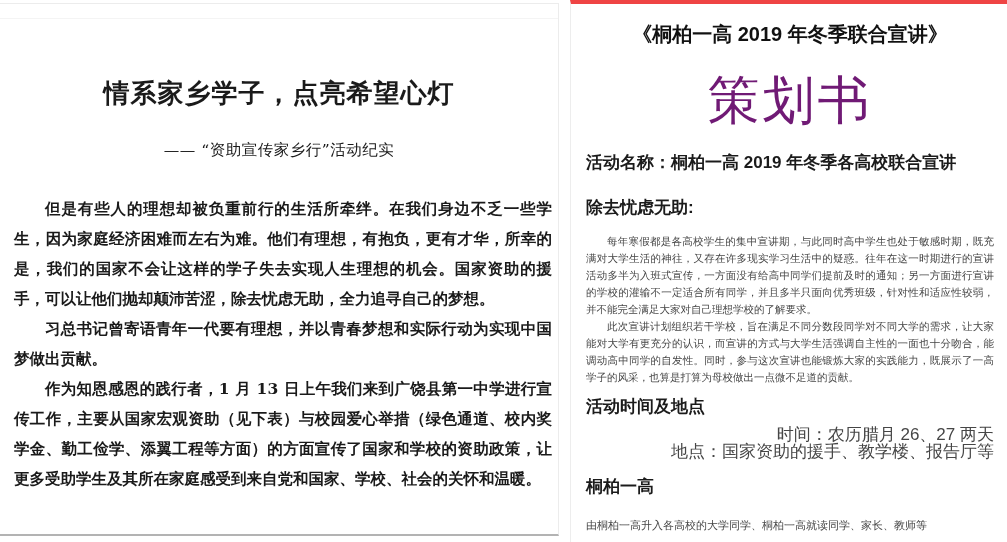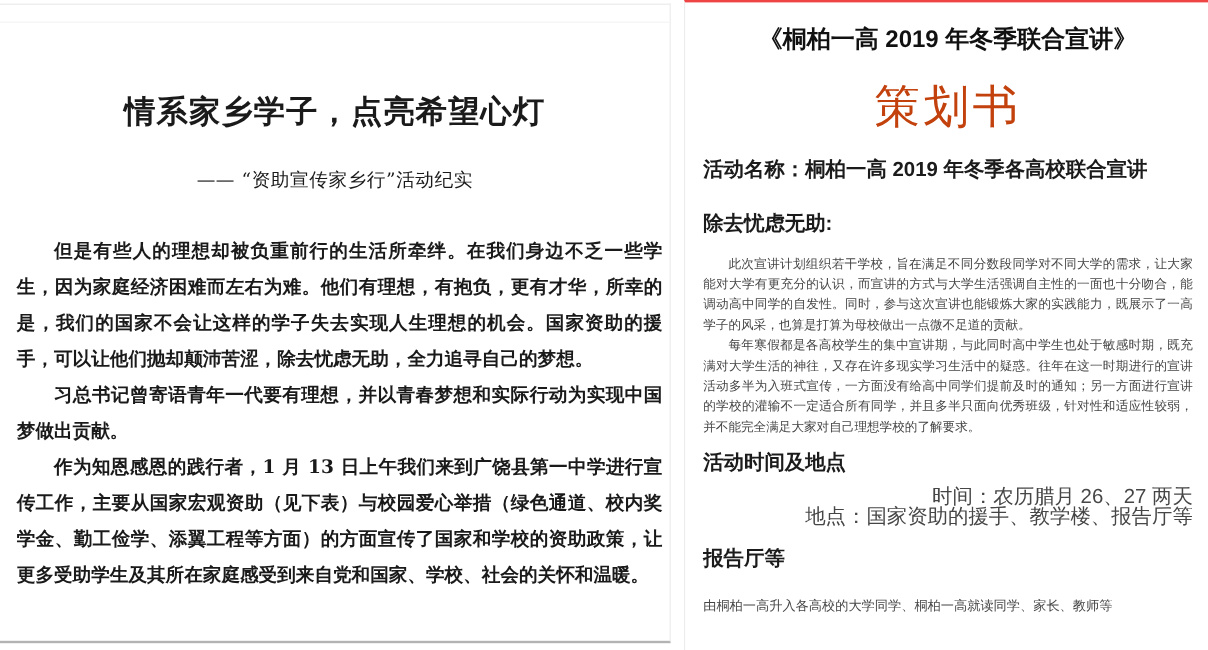--- a/index.html
+++ b/index.html
@@ -32,31 +32,31 @@
   .ld-body {
     margin-top:33px; padding:0 6px 0 14px;
     font-size:15.5px; line-height:30px; font-weight:600;
     text-align:justify;
   }
   .ld-body p { text-indent:2em; }
 
   
   .right-page {
     left:570px; top:0; width:437px; height:542px;
-    border-top:2px solid #ef4444;
+    border-top:4px solid #ef4444;
     border-left:1px solid #ededed;
     padding:17px 13px 0 15px;
     color:#1f1f1f;
   }
   .rd-title {
     text-align:center; font-size:20px; font-weight:700; color:#111;
   }
   .rd-subtitle {
-    text-align:center; font-size:38px; font-weight:500;
-    letter-spacing:3px; margin-top:18px; color:#c2410c;
+    text-align:center; font-size:52px; font-weight:500;
+    letter-spacing:3px; margin-top:18px; color:#701a75;
   }
   .rd-activity {
     margin-top:15px; font-size:17px; font-weight:700; color:#1b1b1b;
   }
   .rd-heading {
     font-size:17px; font-weight:700; color:#1b1b1b;
   }
   .rd-heading.bg { margin-top:22px; }
   .rd-heading.tp { margin-top:9px; }
   .rd-heading.pt { margin-top:15px; }
@@ -87,25 +87,25 @@
   </div>
 </div>
 
 <div class="page right-page">
   <div class="rd-title">《桐柏一高 2019 年冬季联合宣讲》</div>
   <div class="rd-subtitle">策划书</div>
   <div class="rd-activity">活动名称：桐柏一高 2019 年冬季各高校联合宣讲</div>
 
   <div class="rd-heading bg">除去忧虑无助:</div>
   <div class="rd-body">
+    <p>每年寒假都是各高校学生的集中宣讲期，与此同时高中学生也处于敏感时期，既充满对大学生活的神往，又存在许多现实学习生活中的疑惑。往年在这一时期进行的宣讲活动多半为入班式宣传，一方面没有给高中同学们提前及时的通知；另一方面进行宣讲的学校的灌输不一定适合所有同学，并且多半只面向优秀班级，针对性和适应性较弱，并不能完全满足大家对自己理想学校的了解要求。</p>
     <p>此次宣讲计划组织若干学校，旨在满足不同分数段同学对不同大学的需求，让大家能对大学有更充分的认识，而宣讲的方式与大学生活强调自主性的一面也十分吻合，能调动高中同学的自发性。同时，参与这次宣讲也能锻炼大家的实践能力，既展示了一高学子的风采，也算是打算为母校做出一点微不足道的贡献。</p>
-    <p>每年寒假都是各高校学生的集中宣讲期，与此同时高中学生也处于敏感时期，既充满对大学生活的神往，又存在许多现实学习生活中的疑惑。往年在这一时期进行的宣讲活动多半为入班式宣传，一方面没有给高中同学们提前及时的通知；另一方面进行宣讲的学校的灌输不一定适合所有同学，并且多半只面向优秀班级，针对性和适应性较弱，并不能完全满足大家对自己理想学校的了解要求。</p>
   </div>
 
   <div class="rd-heading tp">活动时间及地点</div>
   <div class="rd-lines">
     <div>时间：农历腊月 26、27 两天</div>
     <div>地点：国家资助的援手、教学楼、报告厅等</div>
   </div>
 
-  <div class="rd-heading pt">报告厅等</div>
+  <div class="rd-heading pt">桐柏一高</div>
   <p class="rd-participants">由桐柏一高升入各高校的大学同学、桐柏一高就读同学、家长、教师等</p>
 </div>
 
 </body></html>

